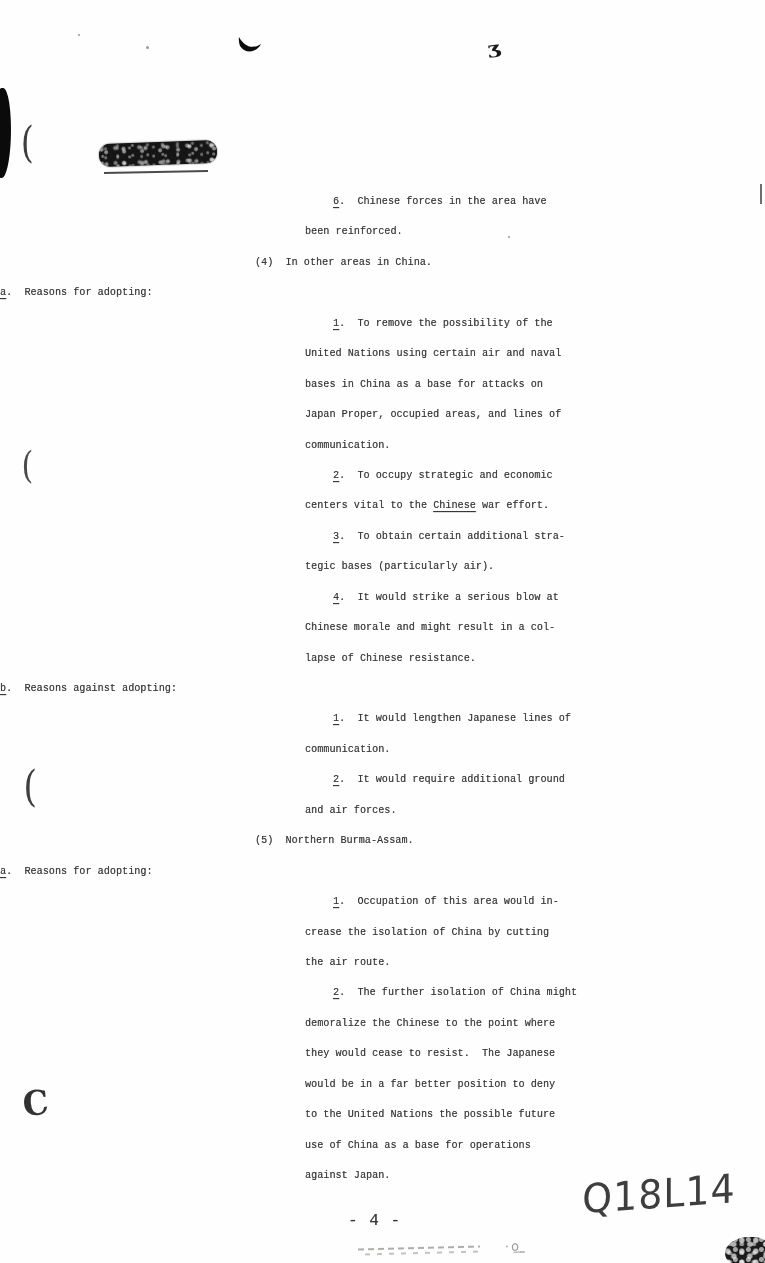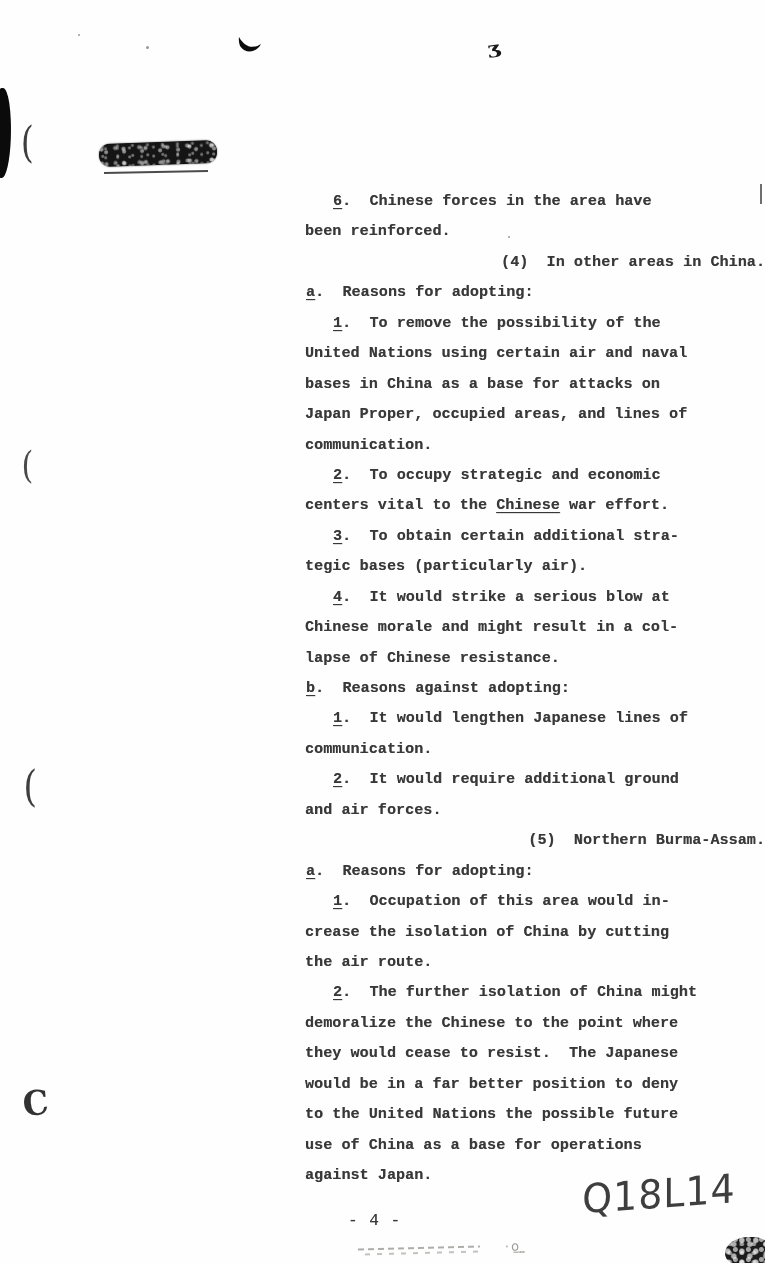--- a/index.html
+++ b/index.html
@@ -7,29 +7,28 @@
     position:relative;
     width:765px;height:1263px;
     background:#fefefe;
     overflow:hidden;
     font-family:"Liberation Mono","DejaVu Sans Mono",monospace;
     color:#383838;
   }
   
   .doc-body{
     position:absolute;left:0;top:187px;width:765px;
-    font-size:15px;line-height:30.45px;
+    font-size:10px;line-height:30.45px;
     letter-spacing:0.1px;
     text-shadow:0.3px 0.3px 0.6px rgba(50,50,50,0.55);
     white-space:pre;
-    font-weight:bold;
   }
   .line{height:30.45px;}
-  .indent-paren {margin-left:255px;text-align:right;}
-  .indent-letter{margin-left:306px;}
+  .indent-paren {margin-left:255px;}
+  .indent-letter{}
   .indent-digit {margin-left:333px;}
   .indent-cont  {margin-left:305px;}
   .u{text-decoration:underline;text-decoration-thickness:1.2px;text-underline-offset:3px;}
   
   .page-number{
     position:absolute;left:348px;top:1212px;
     font-size:16px;letter-spacing:1px;
     text-shadow:0.3px 0.3px 0.6px rgba(50,50,50,0.5);
   }
   

